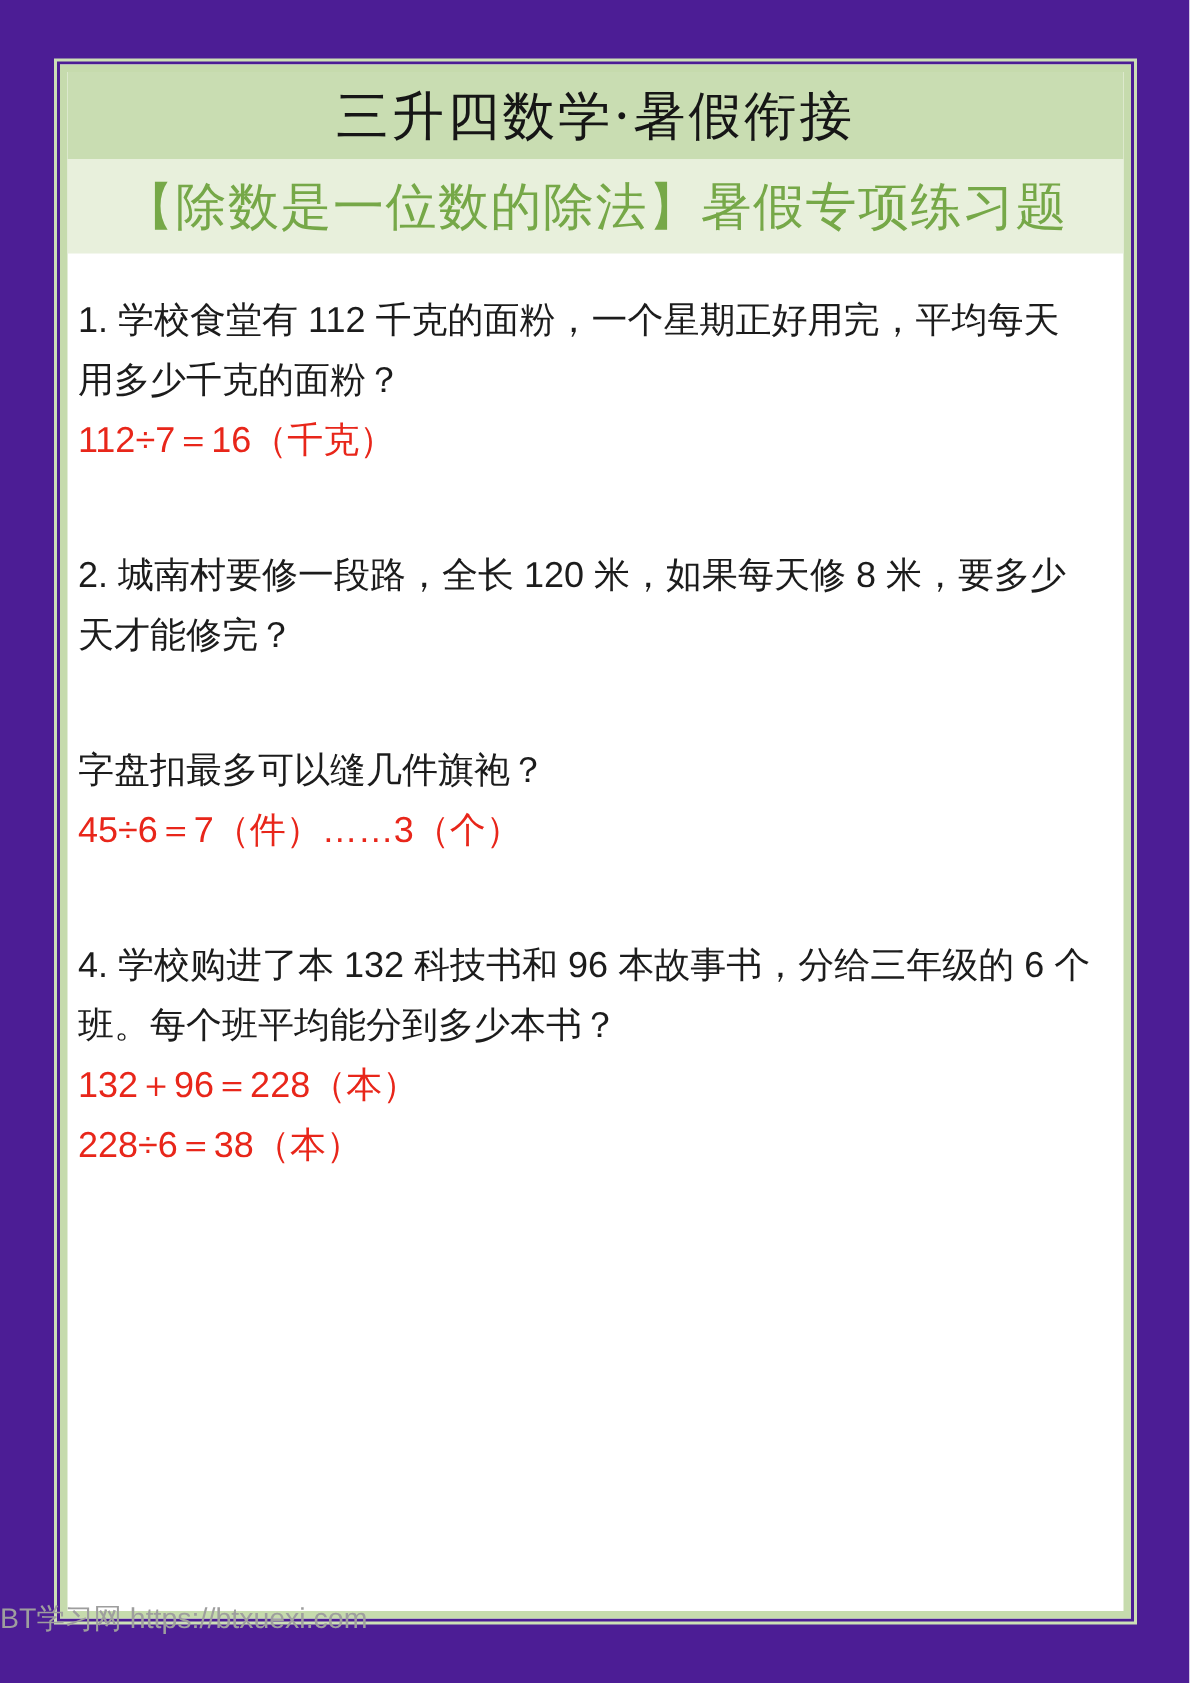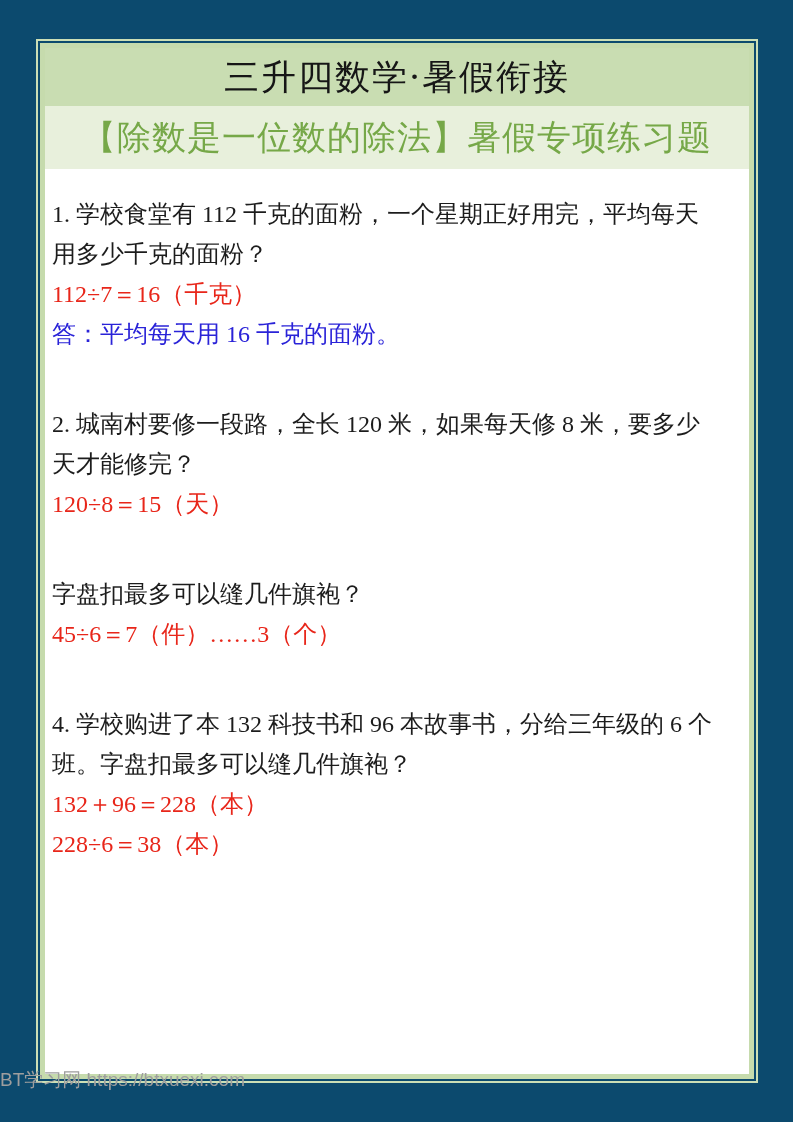--- a/index.html
+++ b/index.html
@@ -1,21 +1,21 @@
 <!DOCTYPE html>
 <html><head>
 <meta charset="utf-8">
 <style>
   * { box-sizing: border-box; }
   html, body { margin: 0; padding: 0; background: #ffffff; }
   .page {
     position: relative;
     width: 793px;
     height: 1122px;
-    background: #0c4a6e;
+    background: #4c1d95;
     overflow: hidden;
     font-family: "Liberation Sans", sans-serif;
   }
   
   .frame-outer {
     position: absolute;
     left: 36px; top: 39px;
     width: 722px; height: 1044px;
     border: 2px solid #ccdfb6;
   }
@@ -45,21 +45,21 @@
     color: #76a848;
   }
   .page-body {
     padding: 25px 6px 0 7px;
     font-size: 24px;
     line-height: 40px;
     color: #1c1c1c;
   }
   .problem { margin: 0 0 50px 0; }
   .problem:last-child { margin-bottom: 0; }
-  .problem p { margin: 0; font-family: Liberation Serif, serif; }
+  .problem p { margin: 0; }
   .eq-line  { color: #e8261a; }
   .ans-line { color: #2a23d8; }
   .watermark {
     position: absolute;
     left: 0; right: 0;
     top: 1068px;
     text-align: left;
     font-size: 19px;
     line-height: 24px;
     color: #9e9e9e;
@@ -81,37 +81,35 @@
       <div class="band-subtitle">
         <span>【除数是一位数的除法】暑假专项练习题</span>
       </div>
 
       <div class="page-body">
 
         <section class="problem">
           <p class="q-line">1. 学校食堂有 112 千克的面粉，一个星期正好用完，平均每天</p>
           <p class="q-line">用多少千克的面粉？</p>
           <p class="eq-line">112÷7＝16（千克）</p>
-          <p class="ans-line">答：平均每天用 16 千克的面粉。</p>
         </section>
 
         <section class="problem">
           <p class="q-line">2. 城南村要修一段路，全长 120 米，如果每天修 8 米，要多少</p>
           <p class="q-line">天才能修完？</p>
-          <p class="eq-line">120÷8＝15（天）</p>
         </section>
 
         <section class="problem">
           <p class="q-line">字盘扣最多可以缝几件旗袍？</p>
           <p class="eq-line">45÷6＝7（件）……3（个）</p>
         </section>
 
         <section class="problem">
           <p class="q-line">4. 学校购进了本 132 科技书和 96 本故事书，分给三年级的 6 个</p>
-          <p class="q-line">班。字盘扣最多可以缝几件旗袍？</p>
+          <p class="q-line">班。每个班平均能分到多少本书？</p>
           <p class="eq-line">132＋96＝228（本）</p>
           <p class="eq-line">228÷6＝38（本）</p>
         </section>
 
       </div>
     </div>
   </div>
 
   <div class="watermark">
     <span>BT学习网 https://btxuexi.com</span>

